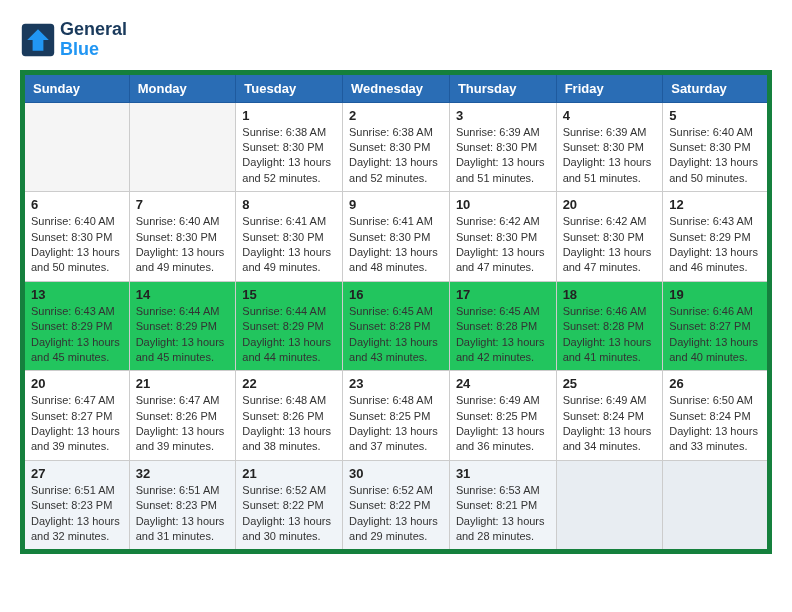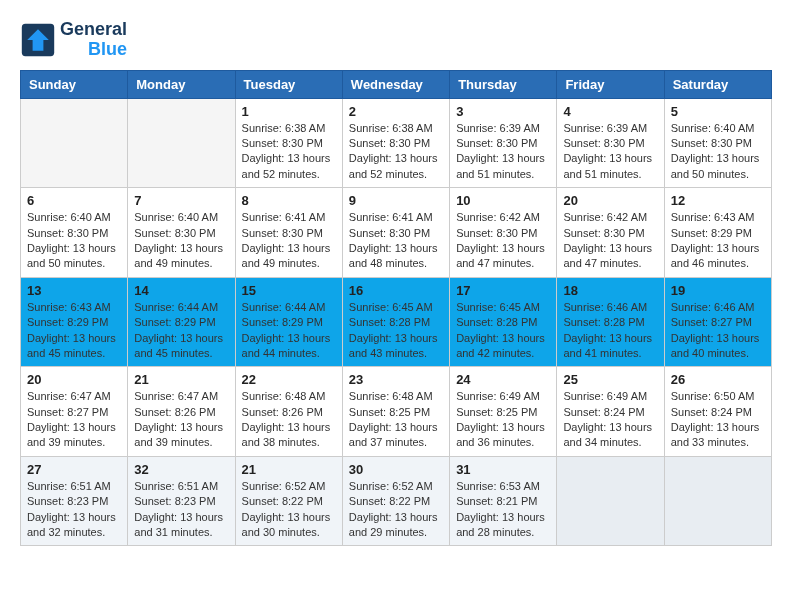--- a/index.html
+++ b/index.html
@@ -18,21 +18,20 @@
     }
     .logo {
       display: flex;
       align-items: center;
     }
     .logo-text {
       font-size: 18px;
       font-weight: bold;
       color: #1a3a5c;
       line-height: 1.1;
-      text-align: right;
     }
     .logo-text span {
       color: #2196F3;
     }
     .logo-icon {
       width: 36px;
       height: 36px;
       margin-right: 4px;
     }
     .title-block {
@@ -43,21 +42,21 @@
       color: #1a3a5c;
       font-weight: normal;
     }
     .location {
       font-size: 14px;
       color: #333;
     }
     .calendar {
       width: 100%;
       border-collapse: collapse;
-      border: 1px solid #15803d;
+      border: 5px solid #15803d;
     }
     .calendar th {
       background: #2a6db5;
       color: #fff;
       font-size: 13px;
       font-weight: bold;
       padding: 6px 8px;
       text-align: left;
       border: 1px solid #1e5a9e;
     }
@@ -83,21 +82,21 @@
     }
     .day-info {
       font-size: 11px;
       color: #333;
       line-height: 1.4;
     }
     tr:nth-child(even) td:not(.empty) {
       background: #f9f9f9;
     }
     .calendar tr:nth-child(2) td { background: #fff; }
-    .calendar tr:nth-child(3) td { background: #0ea5e9; }
+    .calendar tr:nth-child(3) td { background: #22c55e; }
     .calendar tr:nth-child(4) td { background: #fff; }
     .calendar tr:nth-child(5) td { background: #f0f4f8; }
     .calendar tr:nth-child(6) td { background: #fff; }
     .calendar tr:nth-child(7) td { background: #f0f4f8; }
     .calendar tr:nth-child(3) td.empty,
     .calendar tr:nth-child(5) td.empty,
     .calendar tr:nth-child(7) td.empty { background: #e8edf2; }
   </style>
 </head>
 <body>

